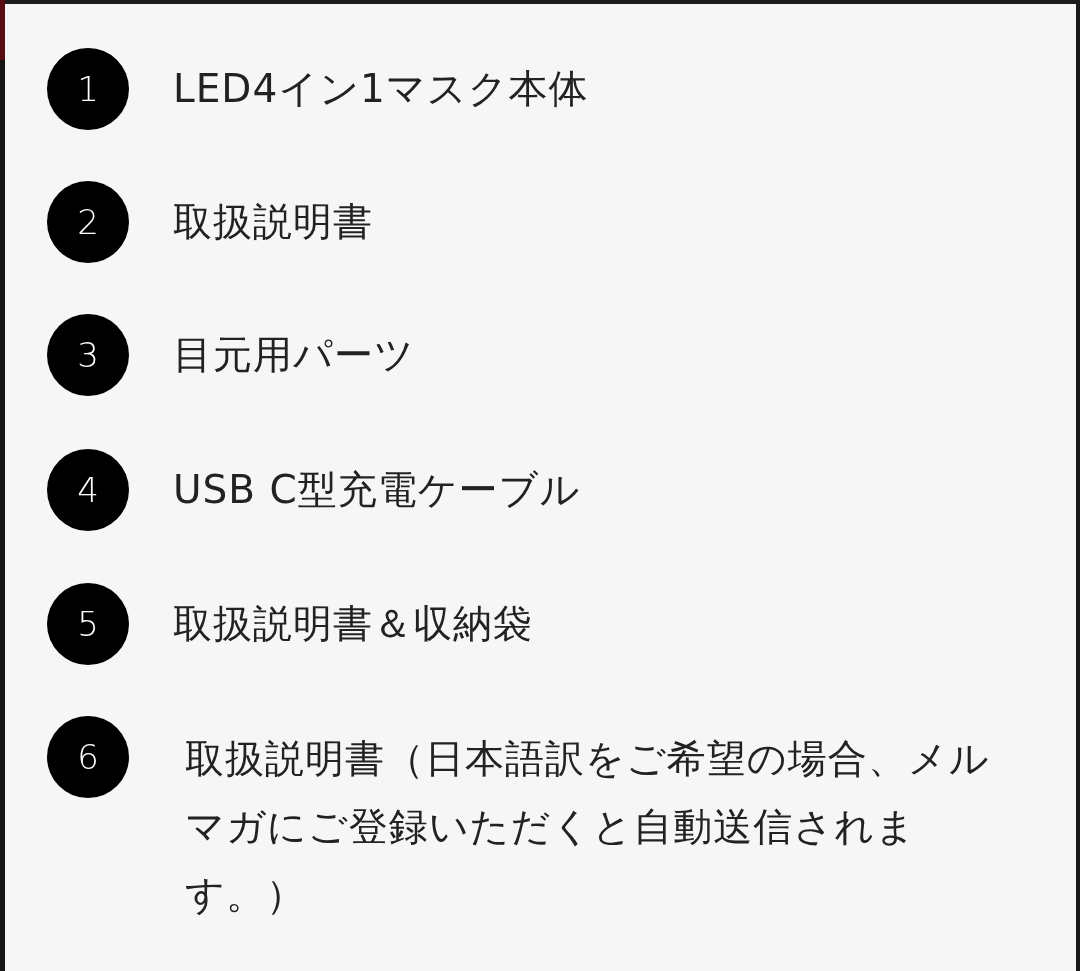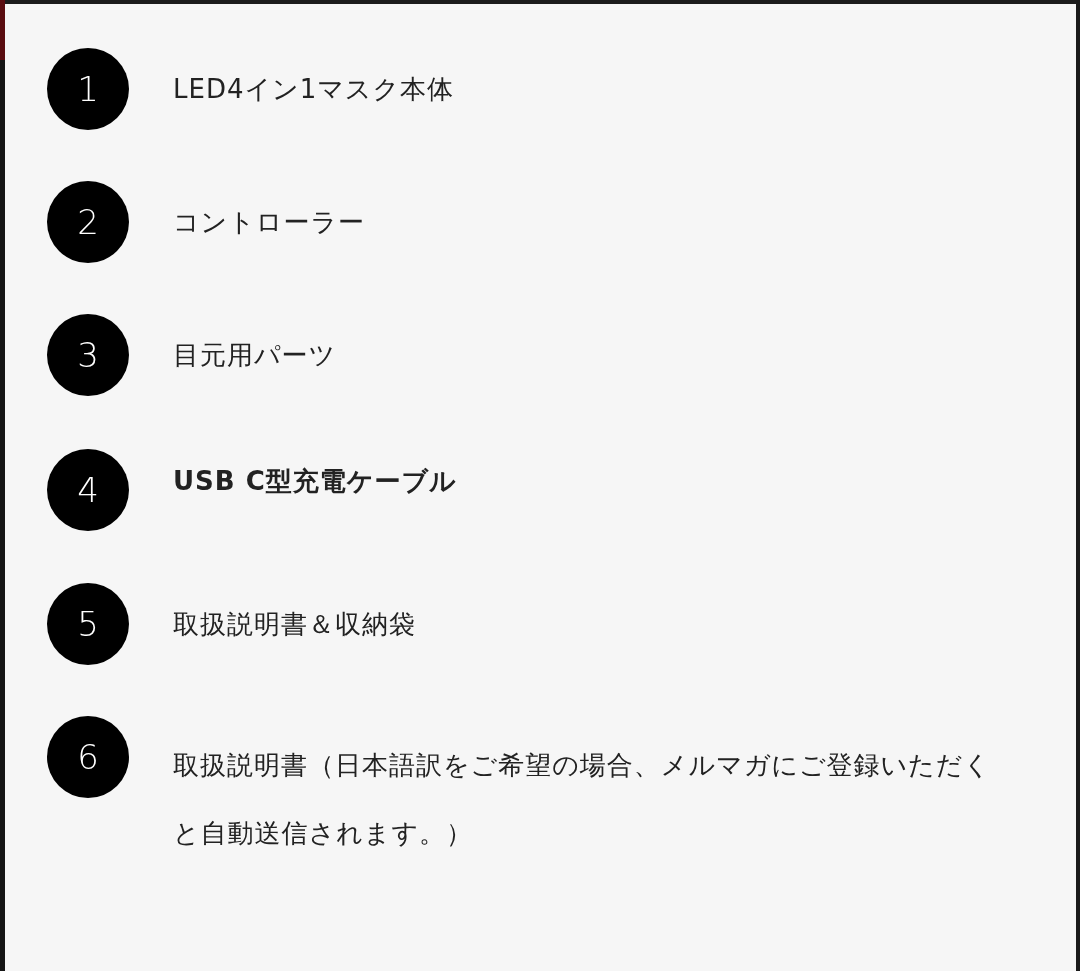--- a/index.html
+++ b/index.html
@@ -62,21 +62,21 @@
     font-weight: 300;
     display: flex;
     align-items: center;
     justify-content: center;
   }
   .label {
     position: absolute;
     left: 168px;
     width: 840px;
     color: #222222;
-    font-size: 26px;
+    font-size: 39px;
     line-height: 64px;
     letter-spacing: 1px;
   }
 </style>
 </head>
 <body>
 
 <div class="top-bar"></div>
 <div class="left-edge">
   <div class="left-edge-accent"></div>
@@ -84,38 +84,38 @@
 
 <div class="panel">
 
   <div class="item" style="top:44px;">
     <div class="badge" style="top:0;">1</div>
     <div class="label" style="top:9px;">LED4イン1マスク本体</div>
   </div>
 
   <div class="item" style="top:177px;">
     <div class="badge" style="top:0;">2</div>
-    <div class="label" style="top:9px;">コントローラー</div>
+    <div class="label" style="top:9px;">取扱説明書</div>
   </div>
 
   <div class="item" style="top:310px;">
     <div class="badge" style="top:0;">3</div>
     <div class="label" style="top:9px;">目元用パーツ</div>
   </div>
 
   <div class="item" style="top:445px;">
     <div class="badge" style="top:0;">4</div>
-    <div class="label" style="top:0;font-weight:bold;">USB C型充電ケーブル</div>
+    <div class="label" style="top:9px;">USB C型充電ケーブル</div>
   </div>
 
   <div class="item" style="top:579px;">
     <div class="badge" style="top:0;">5</div>
     <div class="label" style="top:9px;">取扱説明書＆収納袋</div>
   </div>
 
   <div class="item" style="top:712px;">
     <div class="badge" style="top:0;">6</div>
-    <div class="label" style="top:15px; line-height:68px;">取扱説明書（日本語訳をご希望の場合、メルマガにご登録いただくと自動送信されます。）</div>
+    <div class="label" style="top:9px; line-height:68px;margin-left:12px;">取扱説明書（日本語訳をご希望の場合、メルマガにご登録いただくと自動送信されます。）</div>
   </div>
 
 </div>
 
 <div class="right-edge"></div>
 
 </body></html>

